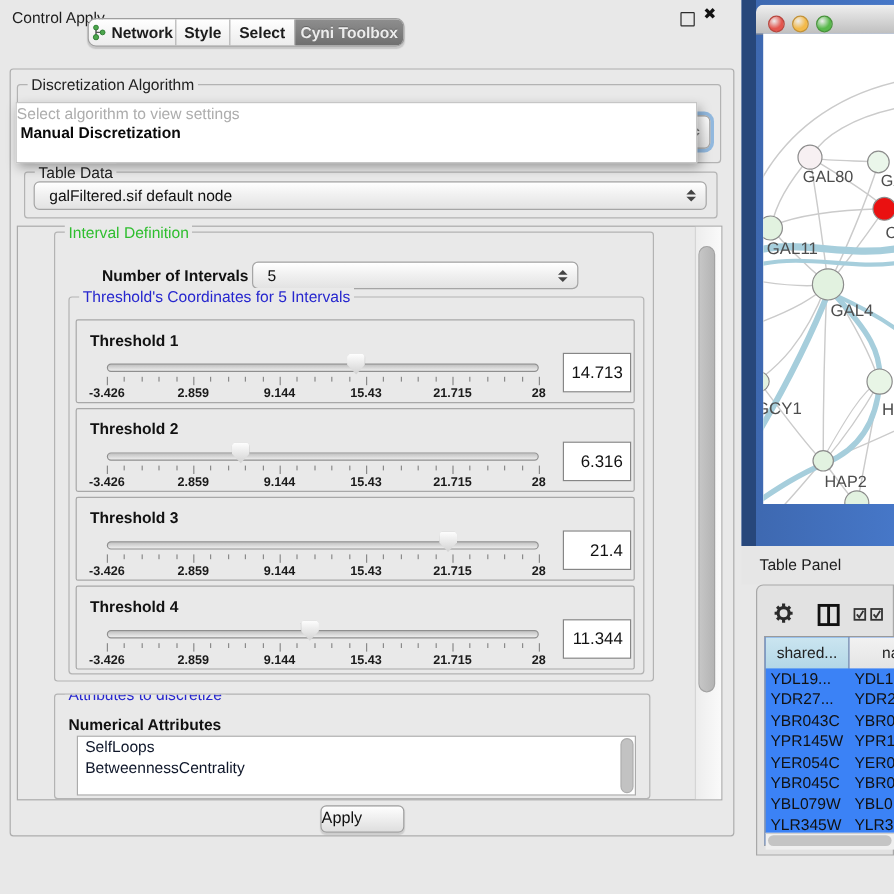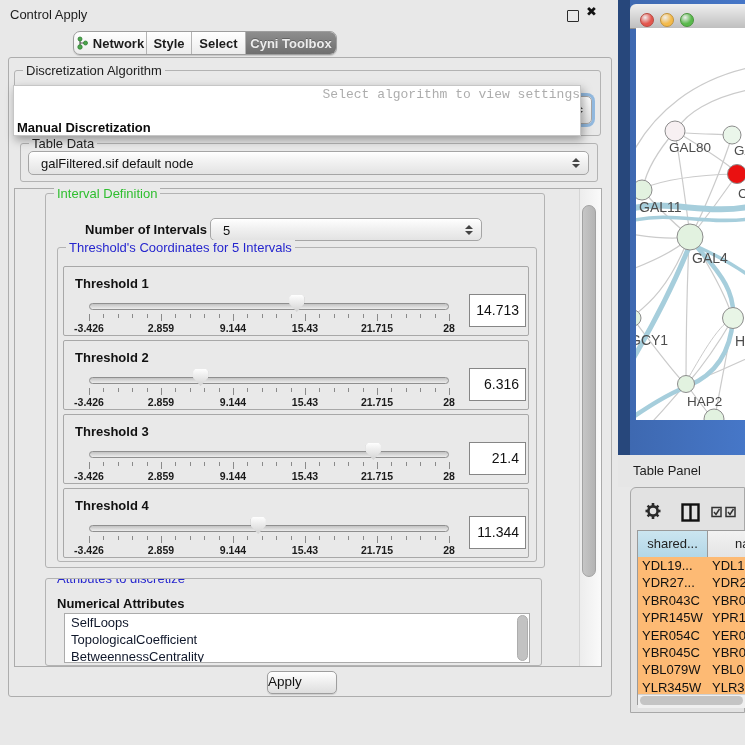--- a/index.html
+++ b/index.html
@@ -9,21 +9,21 @@
   
   .cp-title{left:10px;top:7px;font-size:13px;color:#1d1d1d;}
   .float-icon{left:567px;top:10px;width:10px;height:10px;border:1.6px solid #2b2b2b;border-radius:1px;}
   .close-icon{left:586px;top:4px;font-size:13px;font-weight:bold;color:#111;}
 
   
   .seg{display:flex;height:22px;border:1px solid #9E9E9E;border-radius:7px;overflow:hidden;background:linear-gradient(#FFFFFF,#ECECEC);box-shadow:0 1px 1px rgba(0,0,0,.15);}
   .seg .segment{display:flex;align-items:center;justify-content:center;gap:4px;font-size:13px;font-weight:600;color:#1c1c1c;border-right:1px solid #B4B4B4;box-sizing:border-box;}
   .seg .segment:last-child{border-right:none;}
   .seg .segment.sel{background:linear-gradient(#8E8E8E,#6F6F6F);color:#ECECEC;text-shadow:0 -1px 0 rgba(0,0,0,.25);}
-  #topTabs{left:73px;top:31px;justify-content:space-between;}
+  #topTabs{left:73px;top:15px;justify-content:space-between;}
   #bottomTabs{left:140px;top:704px;}
 
   
   .content-panel{left:8px;top:57px;width:604px;height:640px;background:#E9E9E9;border:1px solid #ADADAD;border-radius:3px;box-sizing:border-box;}
 
   .group{border:1px solid #B3B3B3;border-radius:3px;box-sizing:border-box;}
   .group-title{position:absolute;top:-8px;left:8px;padding:0 3px;background:#E9E9E9;font-size:13px;line-height:15px;color:#222;white-space:nowrap;}
   .gt-green{color:#2FBE2F;}
   .gt-blue{color:#2626CE;}
 
@@ -35,22 +35,22 @@
   .combo .cval{position:absolute;left:12px;top:50%;transform:translateY(-50%);font-size:13px;color:#111;white-space:nowrap;}
   .combo .spin{position:absolute;right:8px;top:50%;transform:translateY(-50%);display:flex;flex-direction:column;gap:2px;}
   .tri-up{width:0;height:0;border-left:4px solid transparent;border-right:4px solid transparent;border-bottom:4px solid #444;}
   .tri-dn{width:0;height:0;border-left:4px solid transparent;border-right:4px solid transparent;border-top:4px solid #444;}
   .combo-algo{left:22px;top:96px;width:570px;height:28px;box-shadow:0 0 0 3px rgba(100,160,218,.65);}
   .combo-tabledata{left:28px;top:151px;width:561px;height:24px;}
   .combo-noi{left:210px;top:218px;width:272px;height:23px;}
 
   
   .popup{left:13px;top:85px;width:566px;height:49px;background:#FFFFFF;border:1px solid #C6C6C6;box-shadow:2px 4px 9px rgba(0,0,0,.35);z-index:30;}
-  .popup .hint{height:17px;line-height:17px;text-align:right;font-size:13px;color:#ADADAD;font-family:Liberation Mono, monospace;}
-  .popup .item{height:15px;line-height:15px;padding-left:3px;font-size:13px;color:#0a0a0a;white-space:nowrap;margin-top:17px;}
+  .popup .hint{height:17px;line-height:17px;text-align:left;font-size:13px;color:#ADADAD;}
+  .popup .item{height:15px;line-height:15px;padding-left:3px;font-size:13px;color:#0a0a0a;white-space:nowrap;}
   .popup .item.bold{font-weight:bold;}
 
   
   .scrollpane{left:14px;top:188px;width:588px;height:479px;border:1px solid #ABABAB;background:#E9E9E9;box-sizing:border-box;}
   .vscroll-track{left:579px;top:189px;width:21px;height:477px;background:linear-gradient(to right,#EDEDED,#FAFAFA);border-left:1px solid #D5D5D5;}
   .vscroll-thumb{left:582px;top:205px;width:14px;height:372px;background:linear-gradient(to right,#C6C6C6,#B4B4B4);border:1px solid #A2A2A2;border-radius:7px;box-sizing:border-box;}
 
   .interval-group{left:45px;top:193px;width:500px;height:375px;}
   .noi-label{left:85px;top:222px;font-size:13px;font-weight:bold;color:#111;}
   .thr-group{left:57px;top:247px;width:480px;height:315px;}
@@ -80,21 +80,21 @@
   .net-frame-dark{left:618px;top:0;width:12px;height:455px;background:#27477B;}
   .mac-titlebar{left:630px;top:4px;width:115px;height:24px;background:linear-gradient(#EFEFEF,#BFBFBF);border-top-left-radius:6px;border-bottom:1px solid #8E8E8E;}
   .light{position:absolute;top:9px;width:14px;height:14px;border-radius:50%;box-sizing:border-box;}
   .net-canvas{left:636px;top:28px;width:109px;height:392px;background:#fff;overflow:hidden;}
 
   
   .tp-band{left:618px;top:455px;width:127px;height:32px;background:#E6E6E6;}
   .tp-title{left:633px;top:463px;font-size:13px;color:#1d1d1d;}
   .tp-window{left:630px;top:487px;width:115px;height:226px;background:#E2E2E2;border:1px solid #A8A8A8;border-top-left-radius:6px;box-sizing:border-box;}
   .tp-toolbar-icon{position:absolute;}
-  .tp-table{left:637px;top:530px;width:108px;height:175px;background:#fdba74;border:1px solid #9A9A9A;border-right:none;box-sizing:border-box;overflow:hidden;}
+  .tp-table{left:637px;top:530px;width:108px;height:175px;background:#3b82f6;border:1px solid #9A9A9A;border-right:none;box-sizing:border-box;overflow:hidden;}
   .tp-header{position:absolute;left:0;top:0;height:26px;display:flex;width:140px;}
   .tp-h1{width:70px;background:linear-gradient(#CBE5F0,#B3D7E7);border-right:1px solid #9A9A9A;font-size:13px;color:#222;text-align:center;line-height:25px;box-sizing:border-box;}
   .tp-h2{width:70px;background:linear-gradient(#F2F2F2,#E4E4E4);font-size:13px;color:#222;line-height:25px;padding-left:27px;box-sizing:border-box;}
   .tp-rows{position:absolute;left:0;top:26px;width:140px;}
   .tp-row{height:17.4px;line-height:17.4px;font-size:13px;color:#111;display:flex;}
   .tp-c1{width:71px;padding-left:4px;box-sizing:border-box;white-space:nowrap;overflow:hidden;}
   .tp-c2{width:69px;padding-left:3px;box-sizing:border-box;white-space:nowrap;overflow:hidden;}
   .tp-hscroll-track{left:638px;top:694px;width:107px;height:13px;background:#EFEFEF;border-top:1px solid #CFCFCF;}
   .tp-hscroll-thumb{left:640px;top:696px;width:103px;height:9px;background:#C4C4C4;border-radius:5px;}
 </style>
@@ -331,21 +331,20 @@
         <div class="thr-value">11.344</div>
       </div>
     </div>
 
   <div class="abs group attr-group">
     <div class="group-title gt-blue">Attributes to discretize</div>
   </div>
   <div class="abs attr-subtitle">Numerical Attributes</div>
   <div class="abs attr-list" id="attrList">
       <div class="attr-item">SelfLoops</div>
-      <div class="attr-item">TopologicalCoefficient</div>
       <div class="attr-item">BetweennessCentrality</div>
     </div>
   <div class="abs attr-scroll"></div>
 
   <div class="abs apply-btn">Apply</div>
 
 
   <div class="abs net-frame"></div>
   <div class="abs net-frame-dark"></div>
   <div class="abs mac-titlebar">

